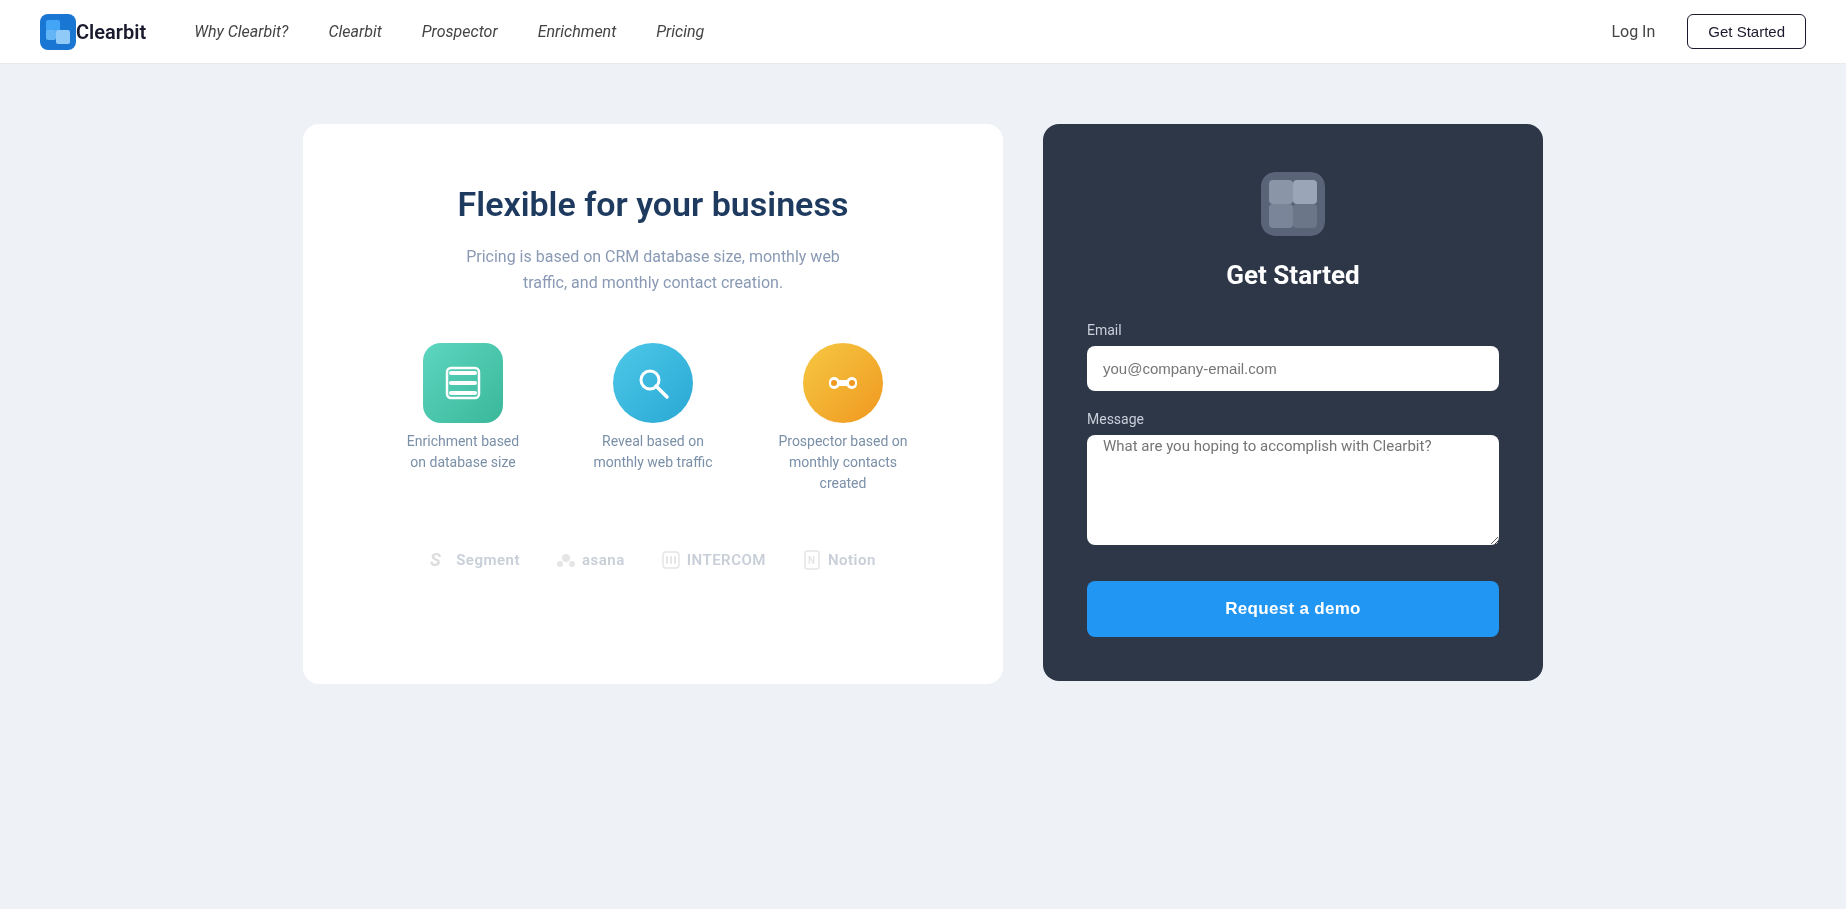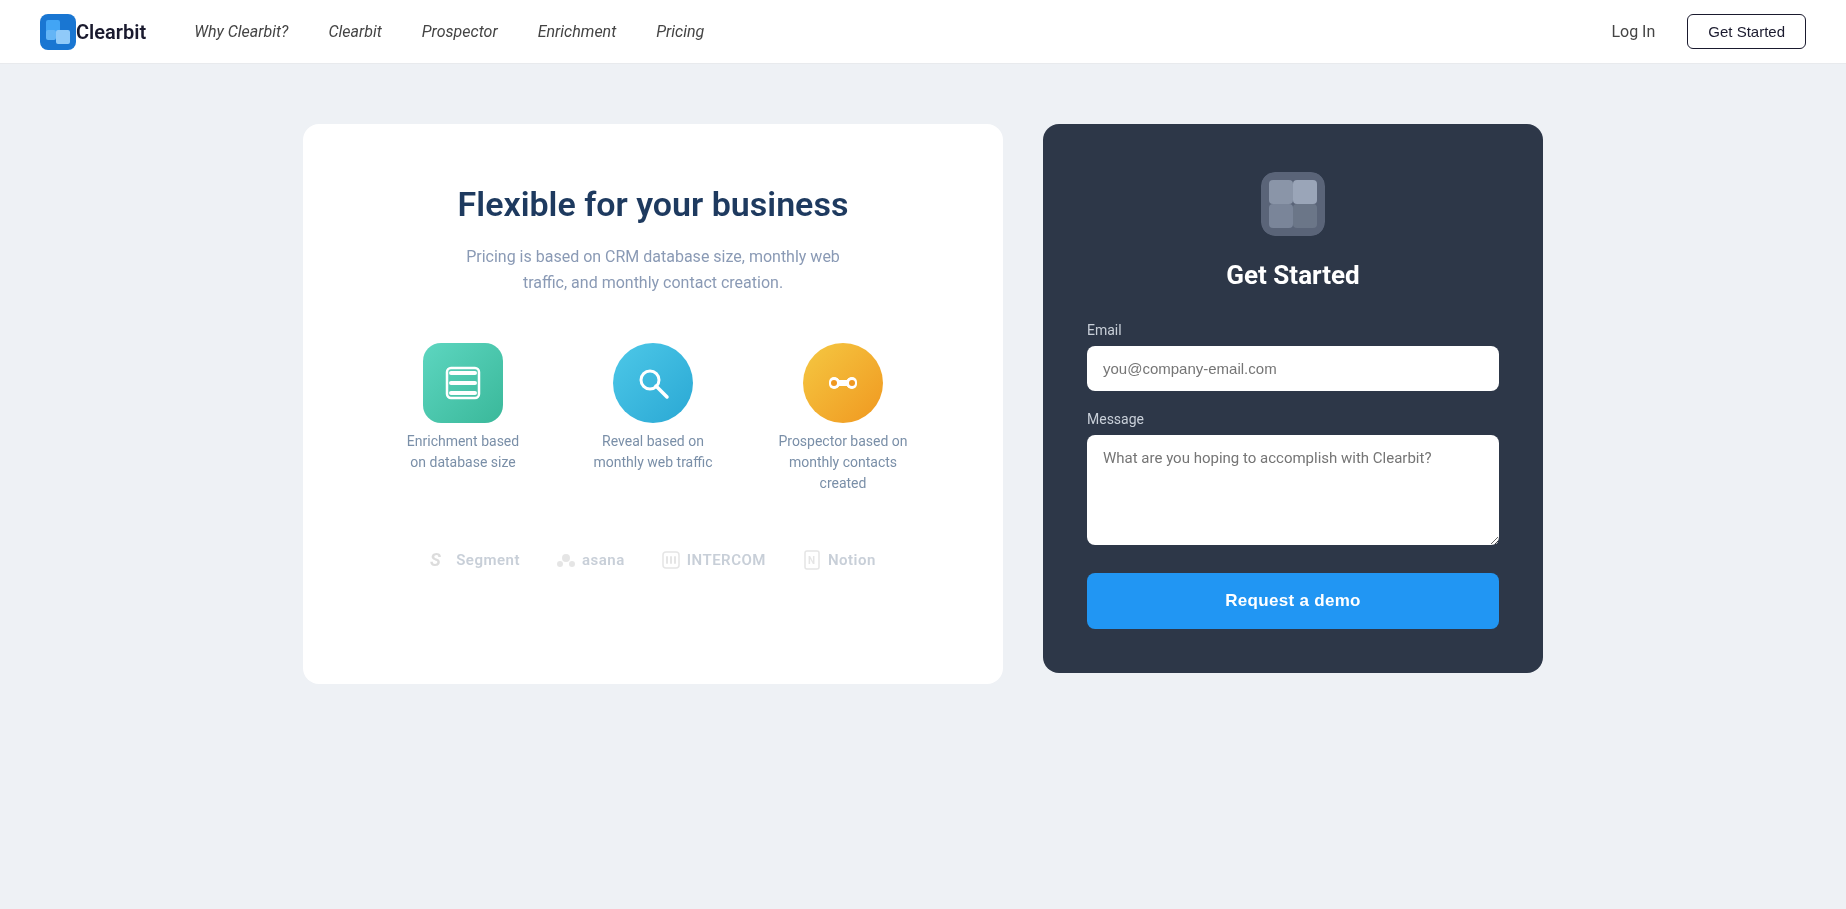--- a/index.html
+++ b/index.html
@@ -207,30 +207,30 @@
       border-radius: 8px;
       border: none;
       background: #ffffff;
       font-size: 15px;
       color: #888;
       outline: none;
       margin-bottom: 20px;
     }
     .form-textarea {
       width: 100%;
-      padding: 14px 16px;
+      padding: 2px 16px;
       border-radius: 8px;
       border: none;
       background: #fff;
       font-size: 15px;
       color: #888;
       outline: none;
       height: 110px;
       resize: vertical;
-      margin-bottom: 24px;
+      margin-bottom: 32px;
       font-family: inherit;
     }
     .demo-button {
       width: 100%;
       padding: 18px;
       background: #2196f3;
       color: #fff;
       font-size: 17px;
       font-weight: 600;
       border: none;

